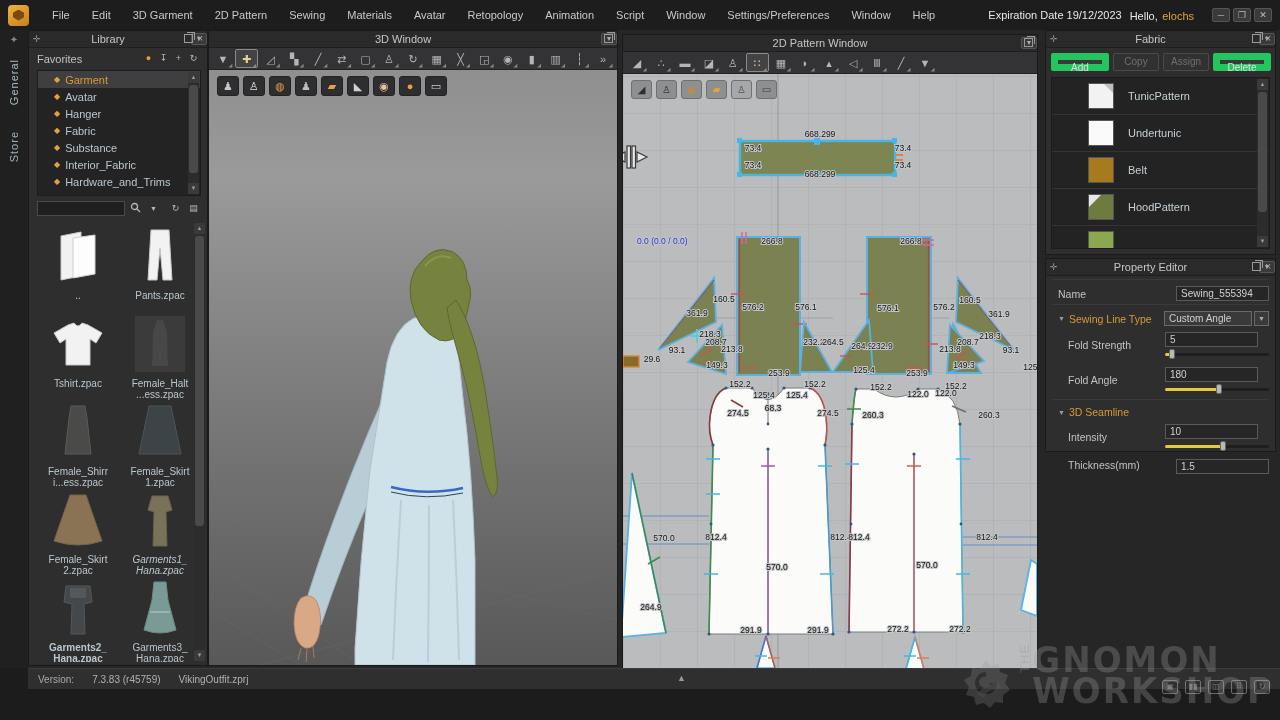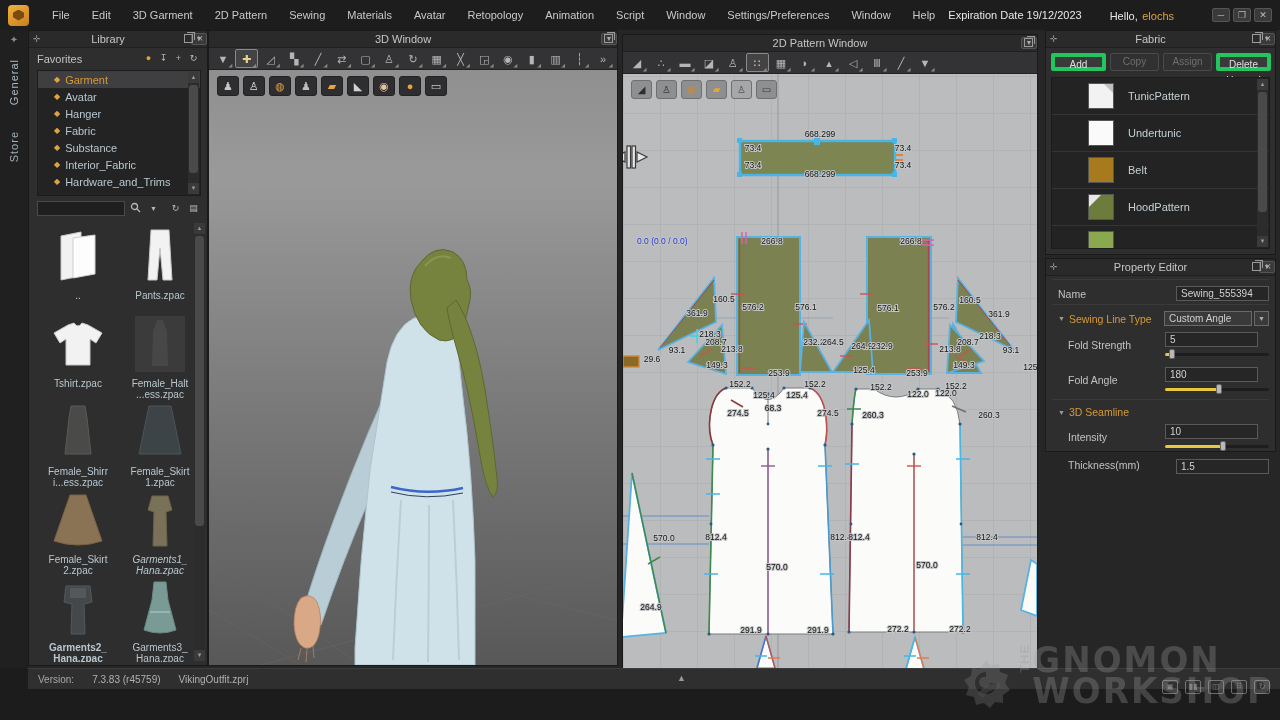--- a/index.html
+++ b/index.html
@@ -8,21 +8,21 @@
   #app { position:relative; width:1280px; height:720px; background:#262626; }
 
   
   #menubar { position:absolute; left:0; top:0; width:1280px; height:30px; background:#1d1d1d;
     display:flex; align-items:center; z-index:30; }
   #logo { width:21px; height:21px; margin:0 12px 0 8px; border-radius:4px;
     background:linear-gradient(145deg,#f0b43c,#c87d1e); position:relative; flex:none; }
   #logo::after { content:""; position:absolute; left:5px; top:5px; width:11px; height:11px;
     background:#7a4a10; clip-path:polygon(50% 0,100% 30%,100% 70%,50% 100%,0 70%,0 30%); }
   .menu-item { color:#c9c9c9; font-size:11px; padding:0 11px; height:30px; line-height:30px; cursor:default; }
-  #menubar-right { margin-left:auto; display:flex; align-items:center; gap:28px; padding-right:8px; }
+  #menubar-right { margin-left:auto; display:flex; align-items:center; gap:8px; padding-right:8px; }
   #expiration { color:#e8e8e8; font-size:11px; }
   #greeting { color:#e8e8e8; font-size:11px; }
   #username { color:#e0a33c; font-size:11px; }
   .winbtn { width:18px; height:14px; background:#3a3a3a; border:1px solid #555; color:#bbb;
     font-size:9px; line-height:12px; text-align:center; border-radius:2px; }
   #win-buttons { display:flex; gap:3px; margin-left:10px; }
 
   
   #side-strip { position:absolute; left:0; top:30px; width:28px; height:638px; background:#202020; z-index:5; }
   #side-strip .pin { color:#8a8a8a; font-size:10px; display:block; text-align:center; padding-top:4px; }
@@ -90,21 +90,21 @@
   #canvas2d svg.pat { position:absolute; left:0; top:0; }
   .ficon2 { width:21px; height:19px; background:#8e8f91; border:1px solid #6f7072; border-radius:3px;
     text-align:center; line-height:18px; font-size:10px; color:#2e2e2e; }
   .ficon2.lit { background:#a6a7a9; }
 
   
   #rightcol { left:1038px; top:30px; width:242px; height:636px; background:#262626; border:none; }
   #fabric-panel { position:absolute; left:7px; top:0; width:231px; height:225px; background:#2e2e2e; border:1px solid #1a1a1a; }
   #fab-buttons { display:flex; gap:4px; padding:5px 4px 4px 5px; }
   .fbtn { height:18px; font-size:10px; border-radius:2px; flex:1; text-align:center; line-height:16px; }
-  .fbtn.on { background:#3a3a3a; border:4px solid #22c55e; color:#e0e0e0; }
+  .fbtn.on { background:#3a3a3a; border:7px solid #22c55e; color:#e0e0e0; }
   .fbtn.off { background:#313131; border:1px solid #4a4a4a; color:#6f6f6f; }
   #fab-list { position:relative; margin:2px 5px 0 5px; background:#232323; border:1px solid #1c1c1c; height:172px; overflow:hidden; }
   .fab-row { display:flex; align-items:center; height:37px; border-bottom:1px solid #343434; padding-left:36px; }
   .fab-sw { width:26px; height:26px; flex:none; position:relative; border:1px solid #555; }
   .fab-name { color:#c4d0d6; font-size:11px; margin-left:14px; }
 
   #prop-panel { position:absolute; left:7px; top:228px; width:231px; height:194px; background:#2e2e2e; border:1px solid #1a1a1a; }
   .prow { display:flex; align-items:center; padding:3px 6px 0 12px; }
   .plabel { color:#c2c2c2; font-size:10.5px; flex:1; }
   .plabel.indent { padding-left:10px; }

